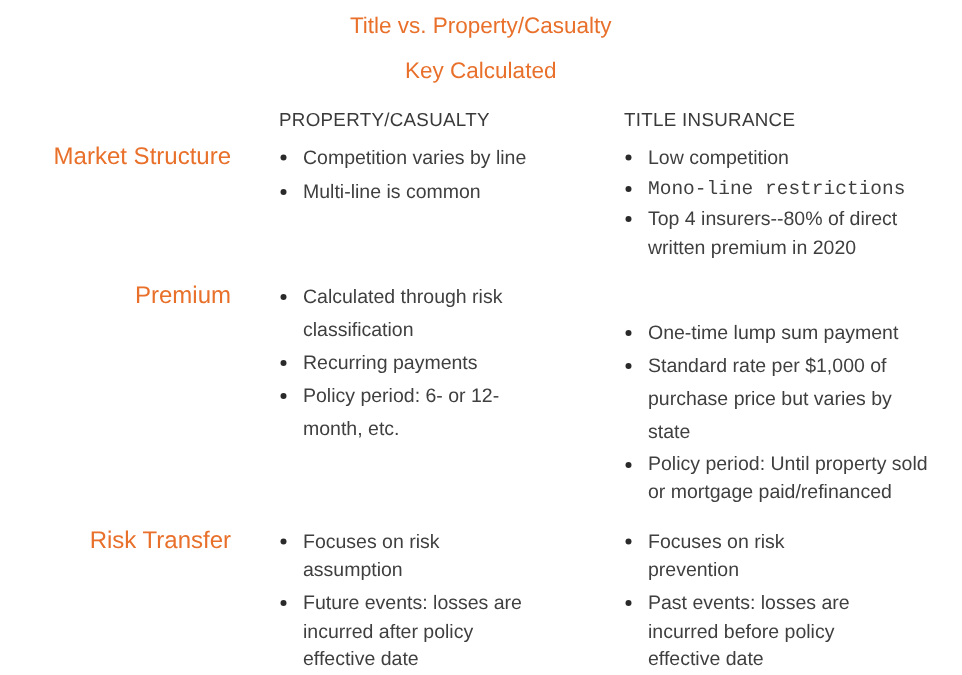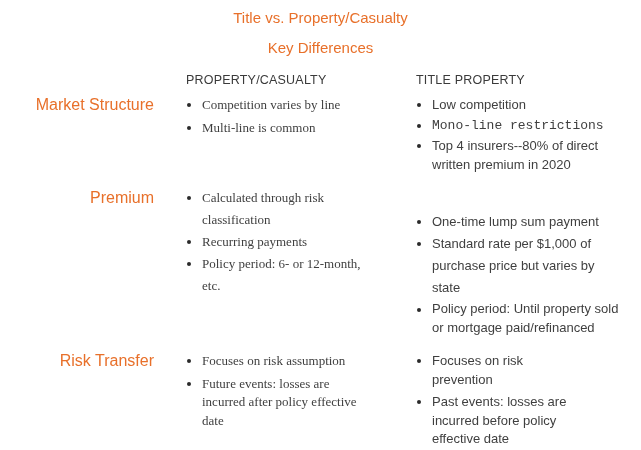--- a/index.html
+++ b/index.html
@@ -9,33 +9,33 @@
            color: #e8702a; font-size: 15px; }
   .t1 { top: 9px; }
   .t2 { top: 39px; }
   .colhead { position: absolute; top: 73px; font-size: 12.5px; color: #3a3a3a; letter-spacing: 0.2px; }
   .ch-pc { left: 186px; }
   .ch-ti { left: 416px; }
   .rowlabel { position: absolute; right: 487px; color: #e8702a; font-size: 16px; text-align: right; white-space: nowrap; }
   .list { position: absolute; margin: 0; padding: 0; list-style: none; font-size: 13px; line-height: 18.5px; color: #3f3f3f; }
   .list li { position: relative; padding-left: 16px; margin-bottom: 4px; }
   .list li .dot { position: absolute; left: 1px; top: 7px; width: 4px; height: 4px; border-radius: 50%; background: #2a2a2a; }
-  .pc { left: 186px; width: 200px; font-family: Liberation Serif, serif; }
+  .pc { left: 186px; width: 200px; }
   .ti { left: 416px; width: 210px; }
   .loose { line-height: 22px; }
   .loose li .dot { top: 9px; }
 </style>
 </head>
 <body>
 
 <div class="title t1">Title vs. Property/Casualty</div>
-<div class="title t2">Key Differences</div>
+<div class="title t2">Key Calculated</div>
 
 <div class="colhead ch-pc">PROPERTY/CASUALTY</div>
-<div class="colhead ch-ti">TITLE PROPERTY</div>
+<div class="colhead ch-ti">TITLE INSURANCE</div>
 
 <div class="rowlabel" style="top:96px;">Market Structure</div>
 <ul class="list pc" style="top:96px;">
   <li><span class="dot"></span><span>Competition varies by line</span></li>
   <li><span class="dot"></span><span>Multi-line is common</span></li>
 </ul>
 <ul class="list ti" style="top:96px;">
   <li style="margin-bottom:2px;"><span class="dot"></span><span>Low competition</span></li>
   <li style="margin-bottom:2px;font-family:Liberation Mono, monospace;"><span class="dot"></span><span>Mono-line restrictions</span></li>
   <li><span class="dot"></span><span>Top 4 insurers--80% of direct written premium in 2020</span></li>

